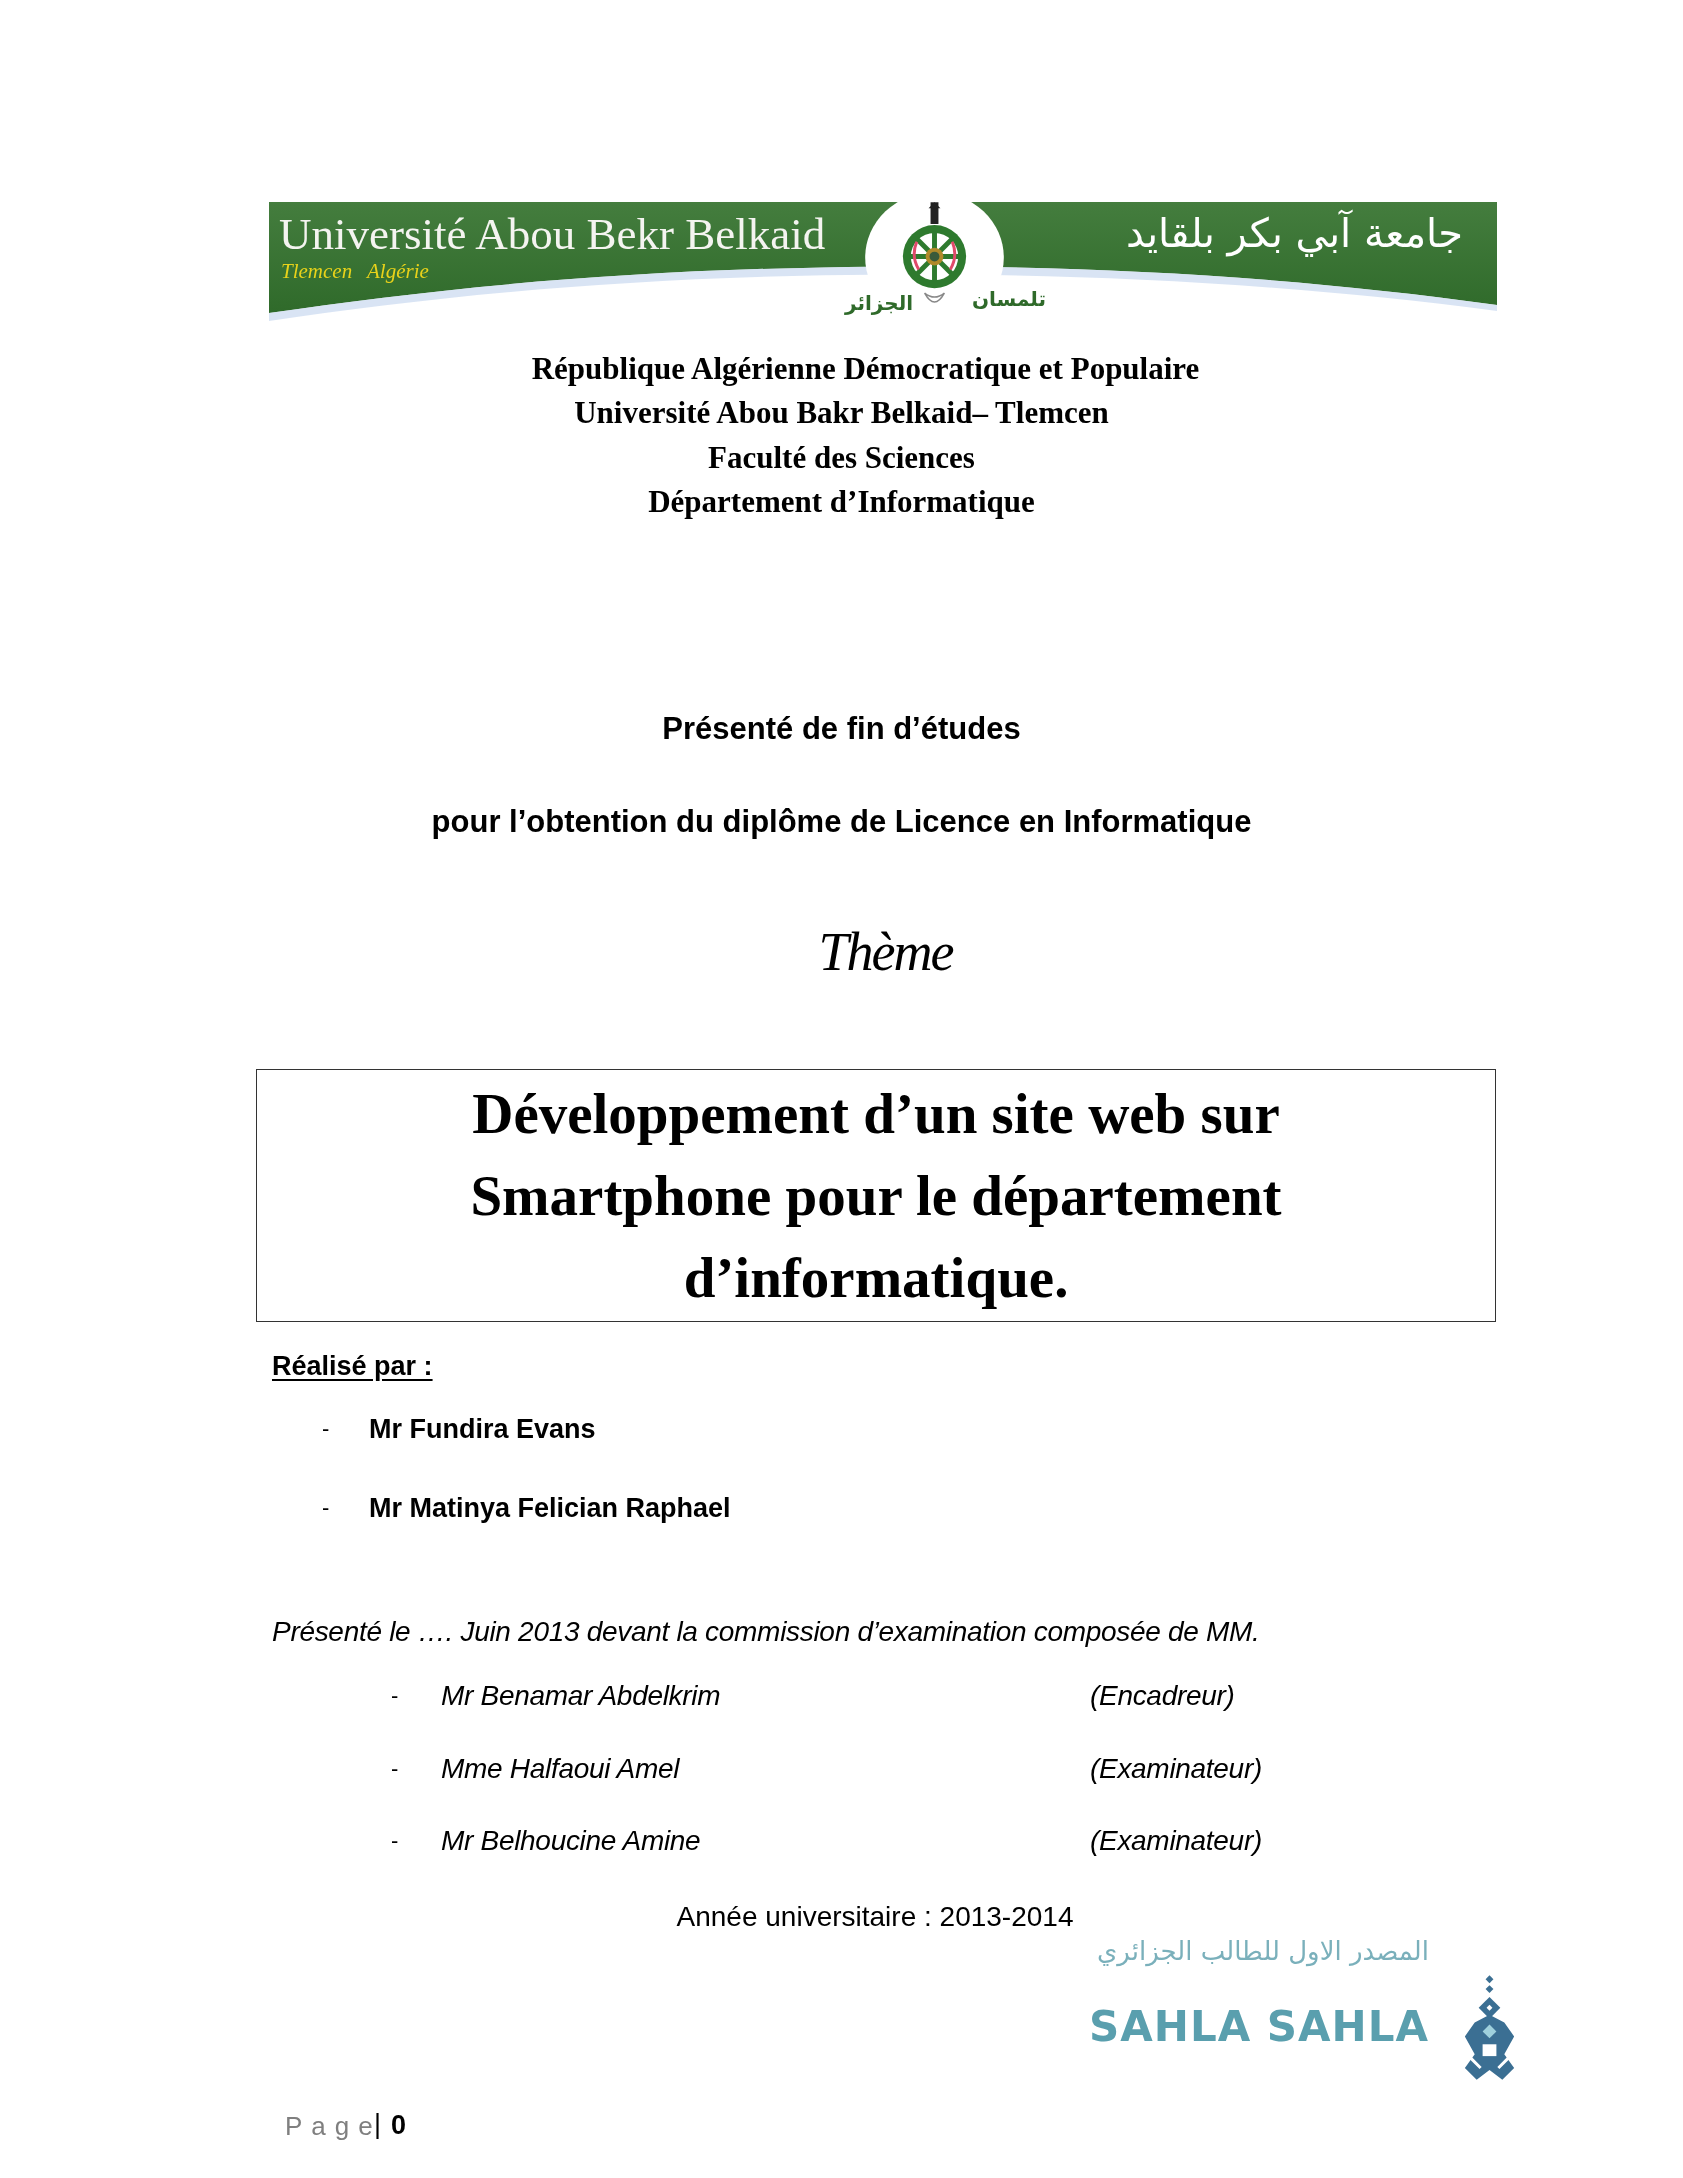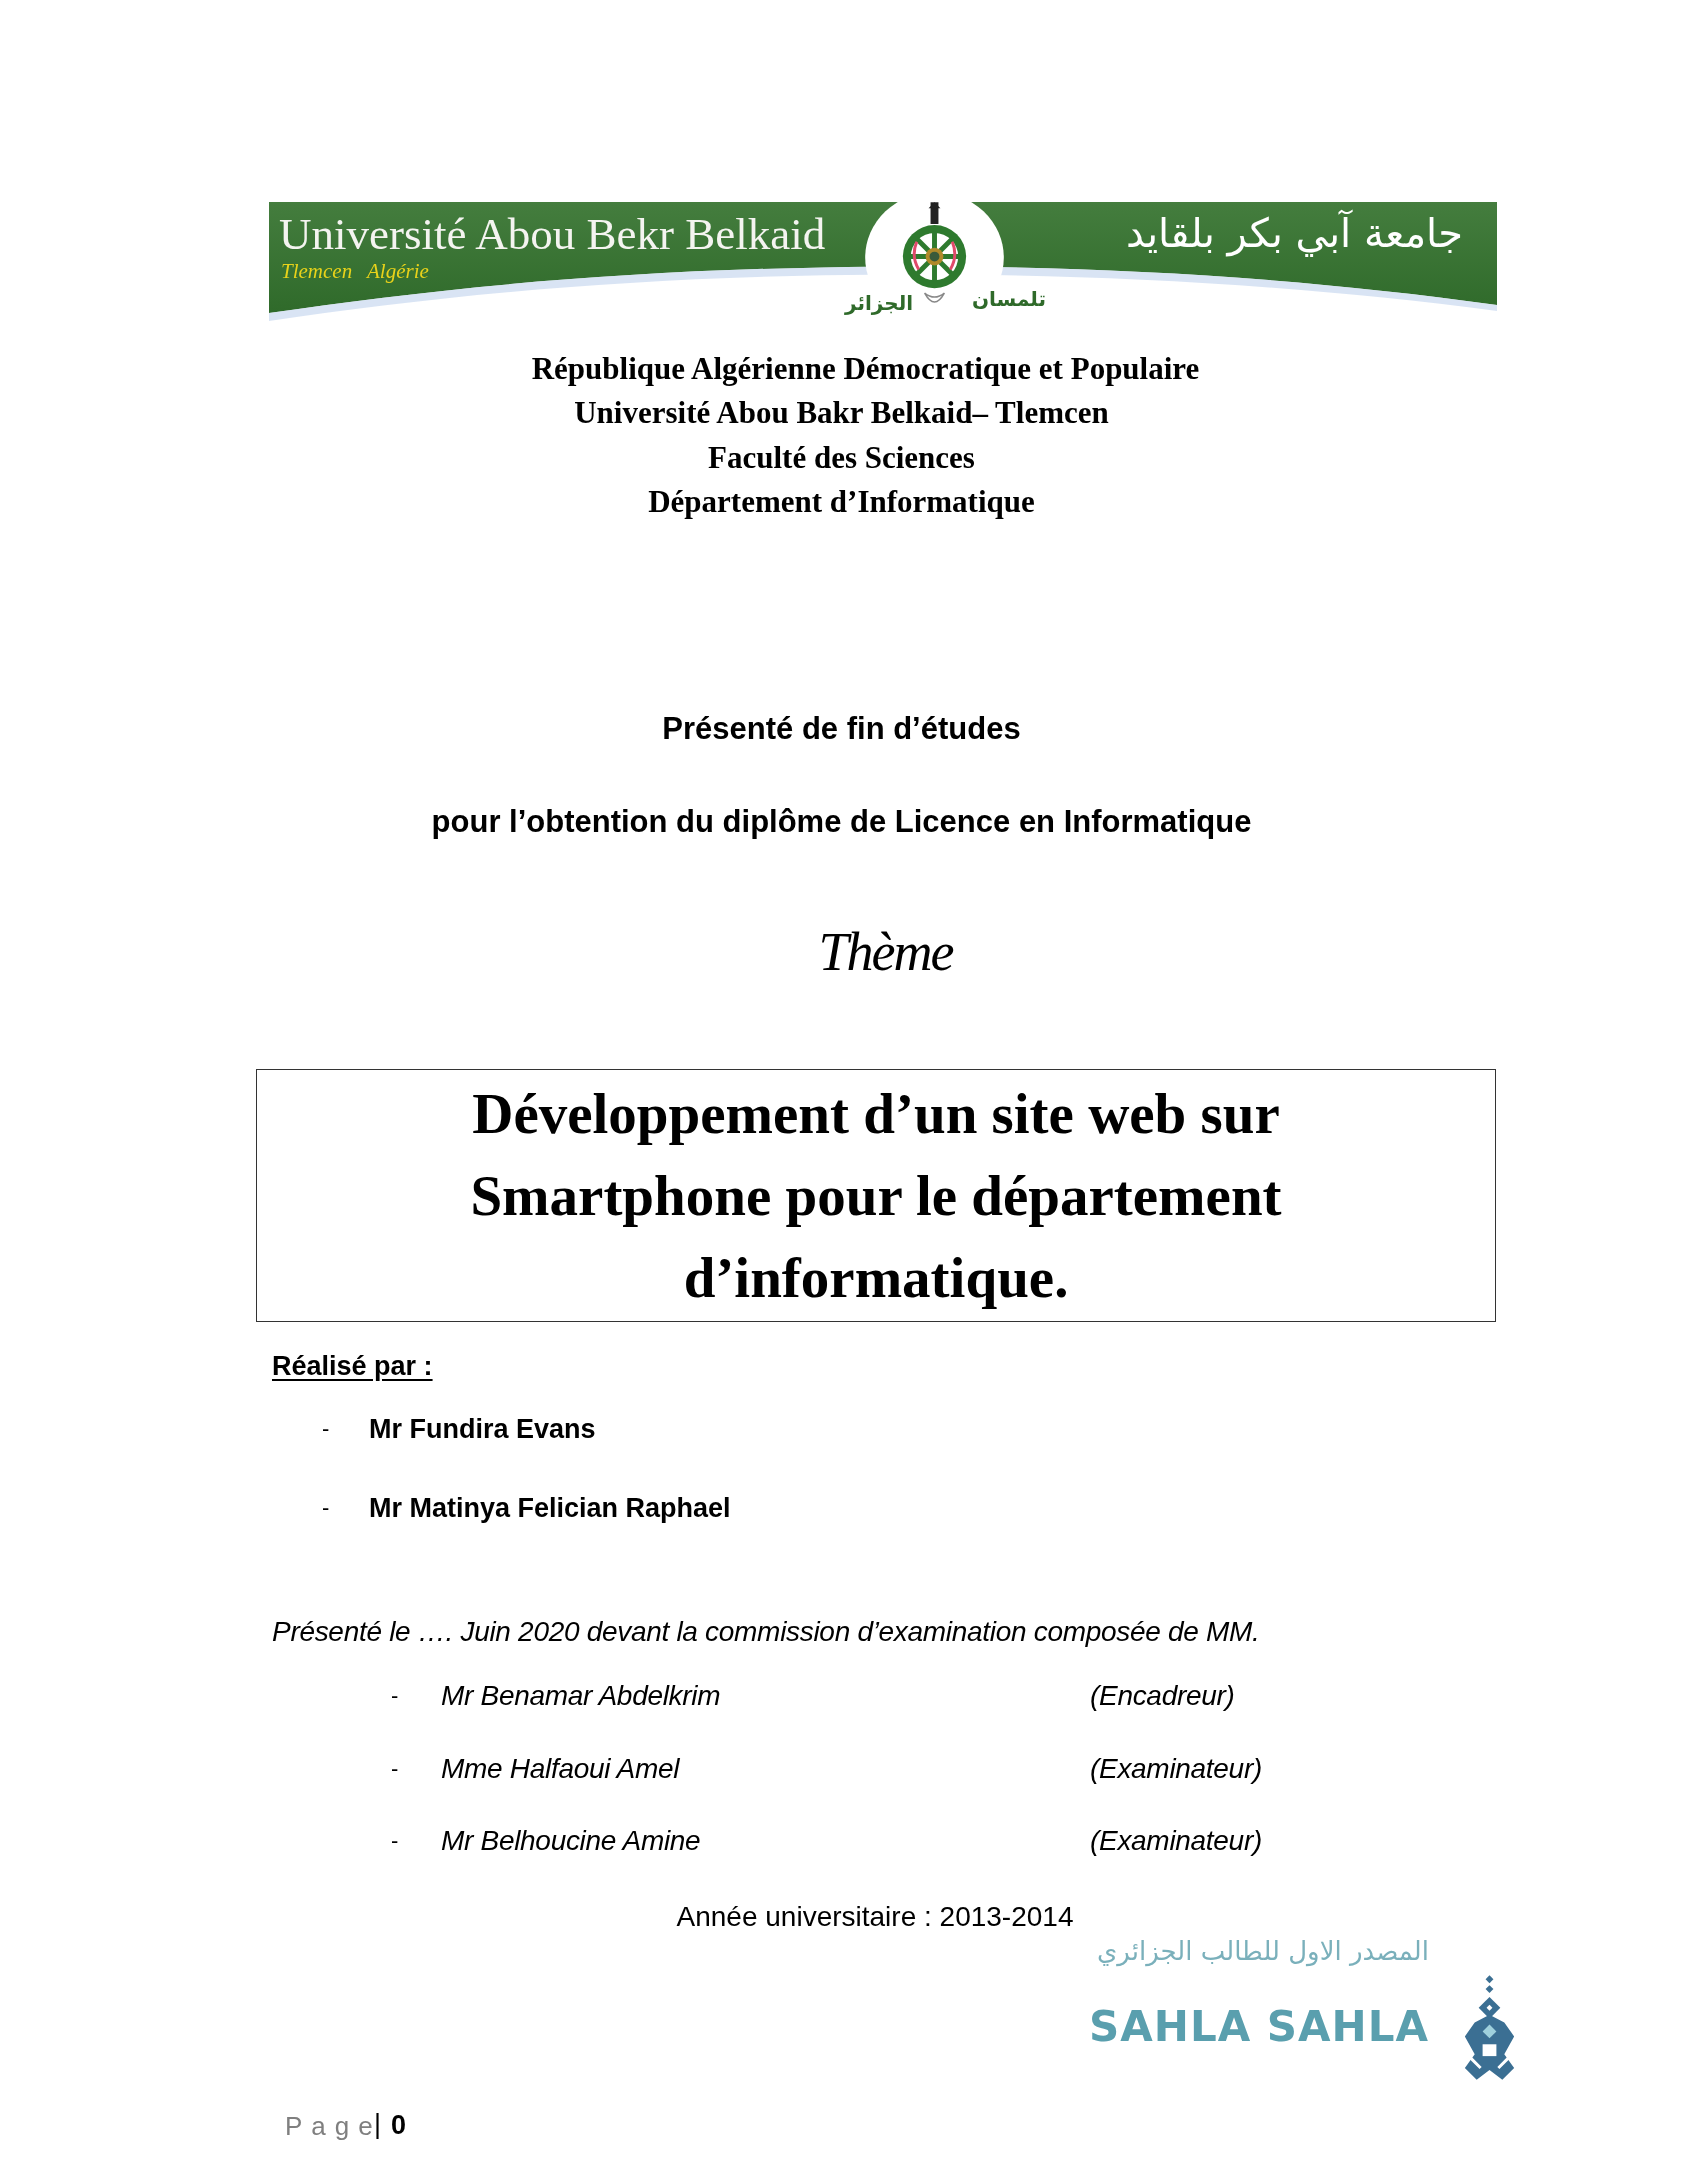--- a/index.html
+++ b/index.html
@@ -102,21 +102,21 @@
   <div class="title-line" style="top:166px;">d’informatique.</div>
   <div class="title-line" style="top:84px;">Smartphone pour le département</div>
 </div>
 
 <div class="abs realise">Réalisé par :</div>
 <div class="abs dash" style="left:322px; top:1416px;">-</div>
 <div class="abs student" style="left:369px; top:1414px;">Mr Fundira Evans</div>
 <div class="abs dash" style="left:322px; top:1495px;">-</div>
 <div class="abs student" style="left:369px; top:1493px;">Mr Matinya Felician Raphael</div>
 
-<div class="abs presented">Présenté le …. Juin 2020 devant la commission d’examination composée de MM.</div>
+<div class="abs presented">Présenté le …. Juin 2013 devant la commission d’examination composée de MM.</div>
 
 <div class="abs dash" style="left:391px; top:1683px;">-</div>
 <div class="abs jury-name" style="left:441px; top:1680px;">Mr Benamar Abdelkrim</div>
 <div class="abs jury-role" style="left:1090px; top:1680px;">(Encadreur)</div>
 
 <div class="abs dash" style="left:391px; top:1756px;">-</div>
 <div class="abs jury-name" style="left:441px; top:1753px;">Mme Halfaoui Amel</div>
 <div class="abs jury-role" style="left:1090px; top:1753px;">(Examinateur)</div>
 
 <div class="abs dash" style="left:391px; top:1828px;">-</div>

